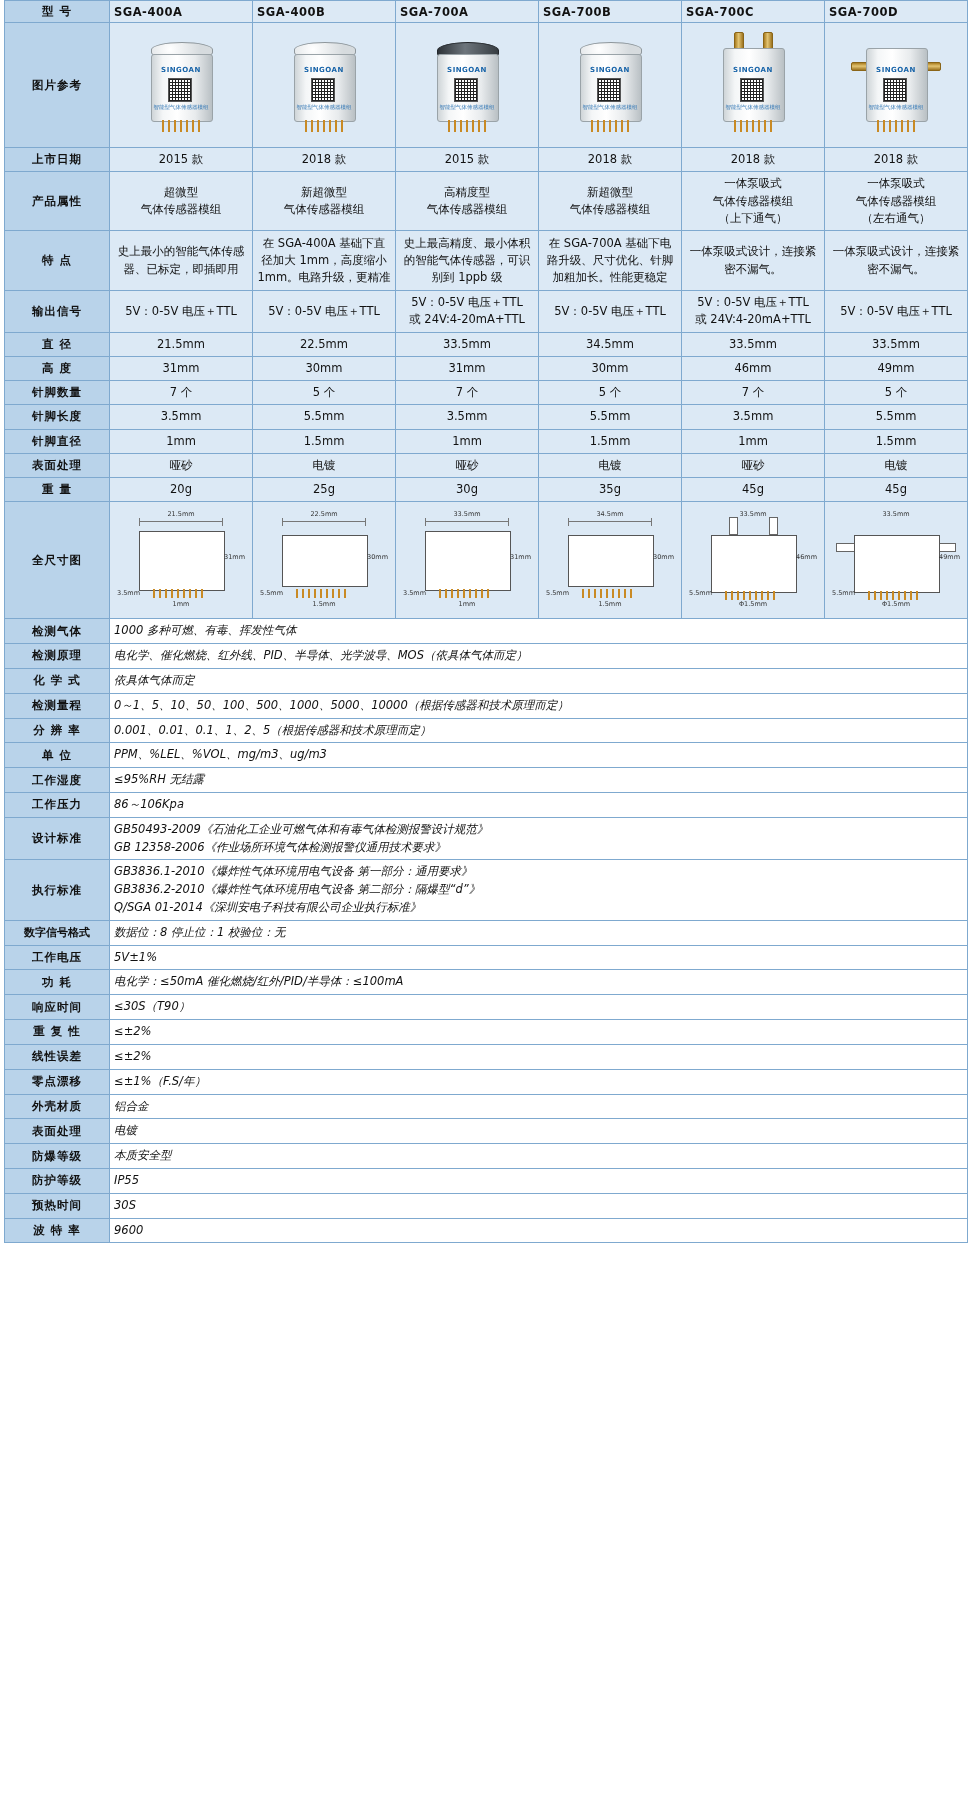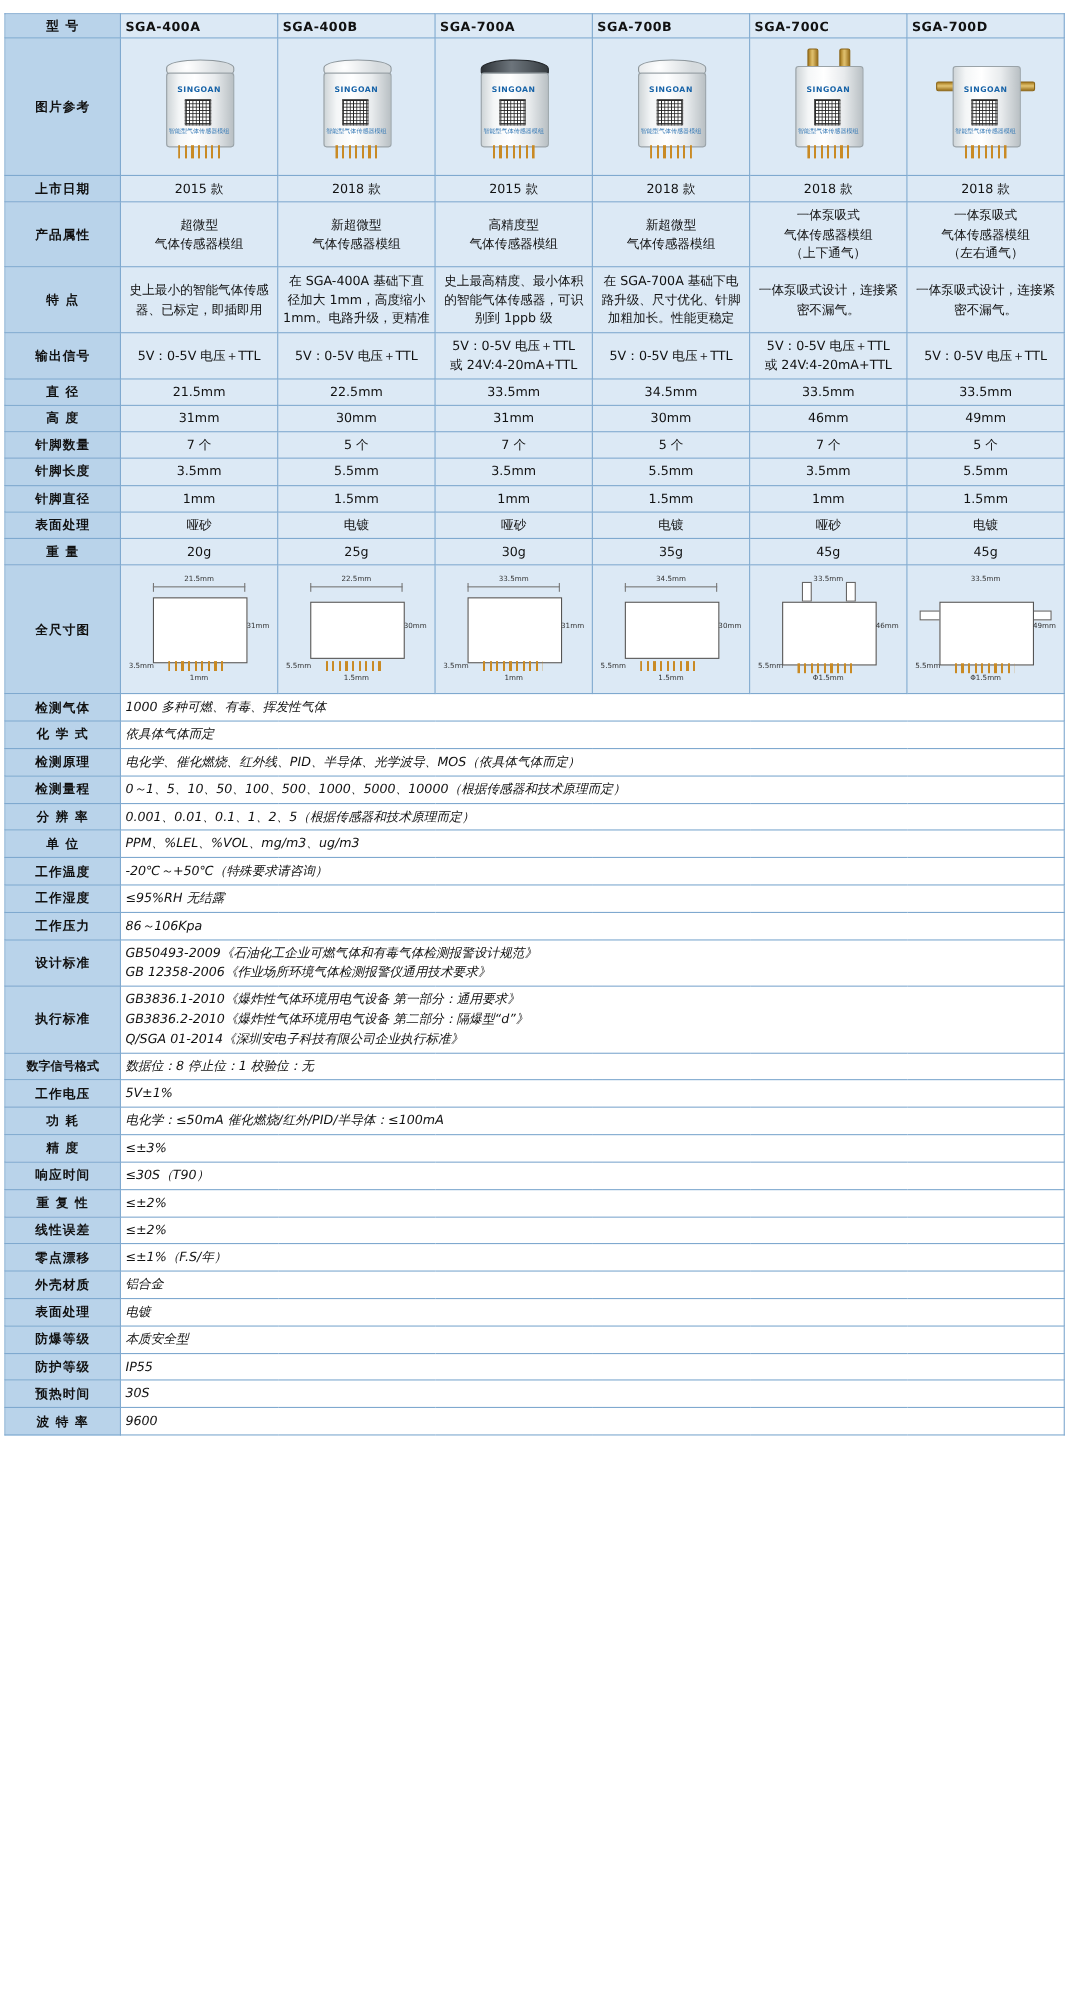--- a/index.html
+++ b/index.html
@@ -6,21 +6,21 @@
     margin: 0;
     padding: 0;
     background: #ffffff;
     font-family: "DejaVu Sans", "Liberation Sans", sans-serif;
   }
   .page {
     width: 971px;
     min-height: 1818px;
     position: relative;
     box-sizing: border-box;
-    padding: 12px 4px 0 4px;
+    padding: 0 4px 0 4px;
     background: #ffffff;
   }
   table.spec {
     border-collapse: collapse;
     width: 963px;
     table-layout: fixed;
     border: 1px solid #6f9fc8;
   }
   table.spec td, table.spec th {
     border: 1px solid #7fa9cf;
@@ -573,42 +573,38 @@
             <div class="d-dim-bottom">Φ1.5mm</div>
           </div>
         </td>
       </tr>
 
       <tr>
         <td class="lbl">检测气体</td>
         <td class="white" colspan="6">1000 多种可燃、有毒、挥发性气体</td>
       </tr>
       <tr>
+        <td class="lbl">检测原理</td>
+        <td class="white" colspan="6">电化学、催化燃烧、红外线、PID、半导体、光学波导、MOS（依具体气体而定）</td>
+      </tr>
+      <tr>
         <td class="lbl">化 学 式</td>
         <td class="white" colspan="6">依具体气体而定</td>
       </tr>
       <tr>
-        <td class="lbl">检测原理</td>
-        <td class="white" colspan="6">电化学、催化燃烧、红外线、PID、半导体、光学波导、MOS（依具体气体而定）</td>
-      </tr>
-      <tr>
         <td class="lbl">检测量程</td>
         <td class="white" colspan="6">0～1、5、10、50、100、500、1000、5000、10000（根据传感器和技术原理而定）</td>
       </tr>
       <tr>
         <td class="lbl">分 辨 率</td>
         <td class="white" colspan="6">0.001、0.01、0.1、1、2、5（根据传感器和技术原理而定）</td>
       </tr>
       <tr>
         <td class="lbl">单  位</td>
         <td class="white" colspan="6">PPM、%LEL、%VOL、mg/m3、ug/m3</td>
-      </tr>
-      <tr>
-        <td class="lbl">工作温度</td>
-        <td class="white" colspan="6">-20℃～+50℃（特殊要求请咨询）</td>
       </tr>
       <tr>
         <td class="lbl">工作湿度</td>
         <td class="white" colspan="6">≤95%RH 无结露</td>
       </tr>
       <tr>
         <td class="lbl">工作压力</td>
         <td class="white" colspan="6">86～106Kpa</td>
       </tr>
       <tr>
@@ -628,24 +624,20 @@
       </tr>
       <tr>
         <td class="lbl">工作电压</td>
         <td class="white" colspan="6">5V±1%</td>
       </tr>
       <tr>
         <td class="lbl">功  耗</td>
         <td class="white" colspan="6">电化学：≤50mA      催化燃烧/红外/PID/半导体：≤100mA</td>
       </tr>
       <tr>
-        <td class="lbl">精  度</td>
-        <td class="white" colspan="6">≤±3%</td>
-      </tr>
-      <tr>
         <td class="lbl">响应时间</td>
         <td class="white" colspan="6">≤30S（T90）</td>
       </tr>
       <tr>
         <td class="lbl">重 复 性</td>
         <td class="white" colspan="6">≤±2%</td>
       </tr>
       <tr>
         <td class="lbl">线性误差</td>
         <td class="white" colspan="6">≤±2%</td>

